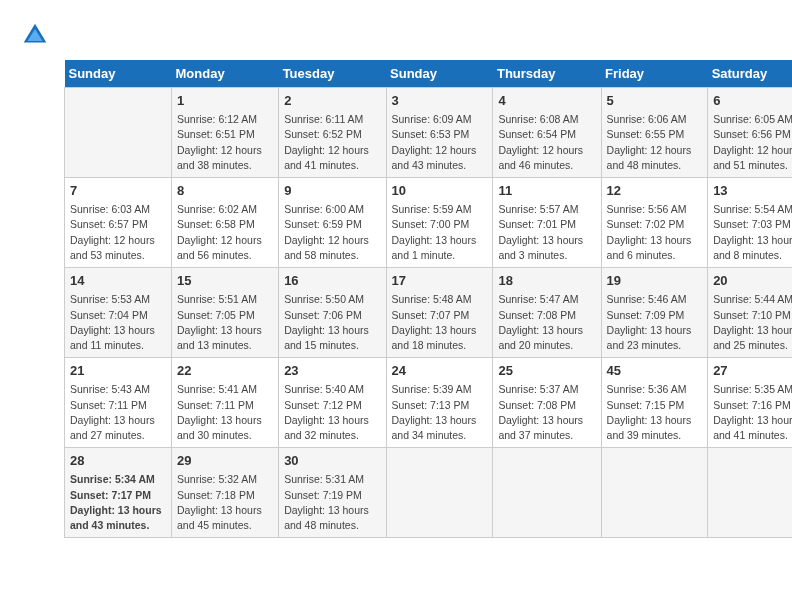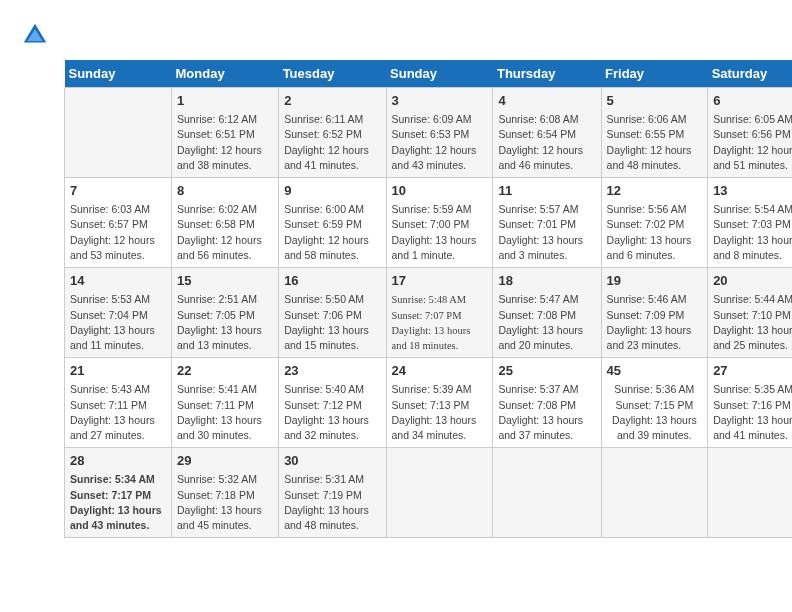--- a/index.html
+++ b/index.html
@@ -227,35 +227,35 @@
       <tr>
         <td>
           <span class="day-number">14</span>
           <div class="day-info" style="white-space: pre-line;">Sunrise: 5:53 AM
 Sunset: 7:04 PM
 Daylight: 13 hours
 and 11 minutes.</div>
         </td>
         <td>
           <span class="day-number">15</span>
-          <div class="day-info" style="white-space: pre-line;">Sunrise: 2:51 AM
+          <div class="day-info" style="white-space: pre-line;">Sunrise: 5:51 AM
 Sunset: 7:05 PM
 Daylight: 13 hours
 and 13 minutes.</div>
         </td>
         <td>
           <span class="day-number">16</span>
           <div class="day-info" style="white-space: pre-line;">Sunrise: 5:50 AM
 Sunset: 7:06 PM
 Daylight: 13 hours
 and 15 minutes.</div>
         </td>
         <td>
           <span class="day-number">17</span>
-          <div class="day-info" style="white-space: pre-line; font-family: Liberation Serif, serif;">Sunrise: 5:48 AM
+          <div class="day-info" style="white-space: pre-line;">Sunrise: 5:48 AM
 Sunset: 7:07 PM
 Daylight: 13 hours
 and 18 minutes.</div>
         </td>
         <td>
           <span class="day-number">18</span>
           <div class="day-info" style="white-space: pre-line;">Sunrise: 5:47 AM
 Sunset: 7:08 PM
 Daylight: 13 hours
 and 20 minutes.</div>
@@ -306,21 +306,21 @@
         </td>
         <td>
           <span class="day-number">25</span>
           <div class="day-info" style="white-space: pre-line;">Sunrise: 5:37 AM
 Sunset: 7:08 PM
 Daylight: 13 hours
 and 37 minutes.</div>
         </td>
         <td>
           <span class="day-number">45</span>
-          <div class="day-info" style="white-space: pre-line; text-align: center;">Sunrise: 5:36 AM
+          <div class="day-info" style="white-space: pre-line;">Sunrise: 5:36 AM
 Sunset: 7:15 PM
 Daylight: 13 hours
 and 39 minutes.</div>
         </td>
         <td>
           <span class="day-number">27</span>
           <div class="day-info" style="white-space: pre-line;">Sunrise: 5:35 AM
 Sunset: 7:16 PM
 Daylight: 13 hours
 and 41 minutes.</div>

